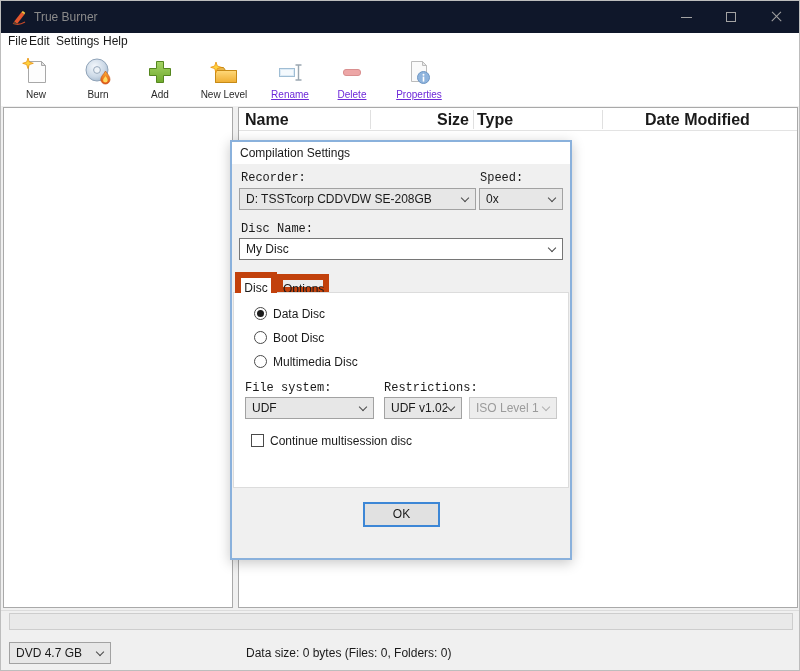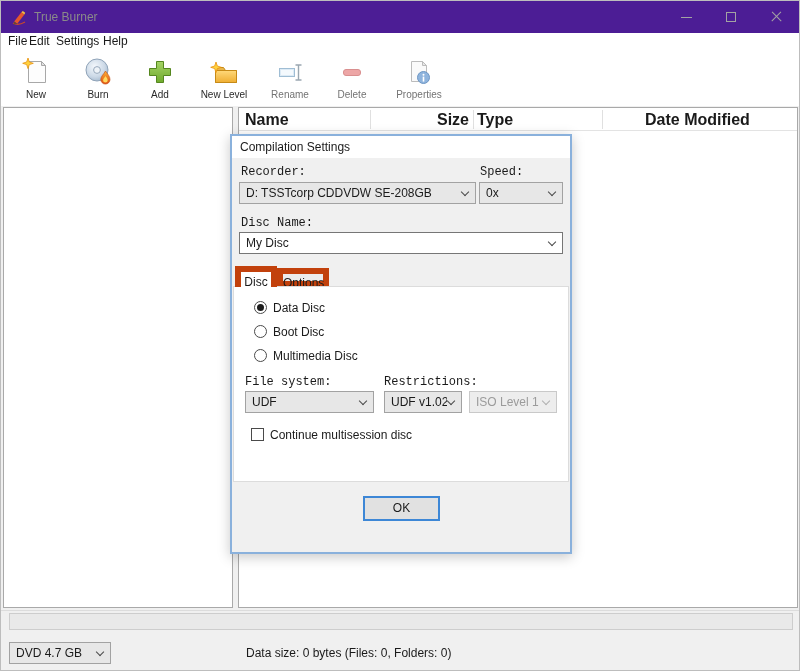--- a/index.html
+++ b/index.html
@@ -1,54 +1,54 @@
 <!DOCTYPE html>
 <html><head>
 <meta charset="utf-8">
 <style>
   * { margin:0; padding:0; box-sizing:border-box; }
   html,body { background:#d8d8d8; font-family:"Liberation Sans", sans-serif; }
   .window { position:relative; width:800px; height:671px; background:#ffffff;
             border:1px solid #bdbdbd; overflow:hidden; font-size:12px; color:#1a1a1a; }
 
   
-  .titlebar { position:absolute; left:0; top:0; width:100%; height:32px; background:#4c1d95; }
+  .titlebar { position:absolute; left:0; top:0; width:100%; height:32px; background:#0f172a; }
   .app-icon { position:absolute; left:10px; top:8px; width:16px; height:16px; }
   .title-text { position:absolute; left:33px; top:9px; font-size:12px; color:#8a8a8a; }
   .wc { position:absolute; top:1px; width:32px; height:30px; cursor:default; }
   .wc-min { left:670px; } .wc-max { left:715px; } .wc-close { left:760px; }
   .wc-min span { position:absolute; left:10px; top:15px; width:11px; height:1px; background:#a3a3a3; }
   .wc-max span { position:absolute; left:10px; top:10px; width:10px; height:10px; border:1px solid #a3a3a3; }
   .wc-close i { position:absolute; left:9px; top:14px; width:13px; height:1.4px; background:#a3a3a3; }
   .wc-close i.a { transform:rotate(45deg); } .wc-close i.b { transform:rotate(-45deg); }
 
   
   .menubar { position:absolute; left:0; top:32px; width:100%; height:18px; background:#fff;text-align:right; }
   .menu-item { position:absolute; top:1px; font-size:12px; color:#1a1a1a; }
 
   
   .toolbar { position:absolute; left:0; top:50px; width:100%; height:55px; background:#fff; }
   .tbtn { position:absolute; top:5px; height:50px; display:flex; flex-direction:column; align-items:center; }
   .tbtn svg { width:32px; height:32px; }
   .tlabel { margin-top:1px; font-size:10px; color:#2a2a2a; white-space:nowrap; }
-  .tbtn.disabled .tlabel { color:#737373; }
+  .tbtn.disabled .tlabel { color:#6d28d9;text-decoration:underline; }
 
   
   .main-bg { position:absolute; left:0; top:105px; width:100%; height:504px; background:#f0f0f0; }
   .tree-panel { position:absolute; left:2px; top:106px; width:230px; height:501px;
                 background:#fff; border:1px solid #a9a9a9; }
   .list-panel { position:absolute; left:237px; top:106px; width:560px; height:501px;
                 background:#fff; border:1px solid #a9a9a9; }
   .list-header { position:absolute; left:0; top:0; width:100%; height:23px; background:#fff;
                  border-bottom:1px solid #e3e3e3; }
   .hcol { position:absolute; top:0; height:23px; line-height:23px; font-size:16px; color:#1a1a1a;font-weight:bold; }
   .hsep { position:absolute; top:2px; height:19px; width:1px; background:#e0e0e0; }
 
   
-  .dialog { position:absolute; left:229px; top:133px; width:342px; height:420px;
+  .dialog { position:absolute; left:229px; top:139px; width:342px; height:420px;
             border:2px solid #8ab1dc; background:#f0f0f0; box-shadow:0 3px 12px rgba(0,0,0,0.22); }
   .dlg-title { position:absolute; left:0; top:0; width:100%; height:22px; background:#fff; }
   .dlg-title span { position:absolute; left:8px; top:4px; font-size:12px; color:#1a1a1a; }
   .dlabel { position:absolute; font-size:12px; color:#1a1a1a; white-space:nowrap;font-family:Liberation Mono, monospace; }
 
   .combo { position:absolute; height:22px; background:#e7e7e7; border:1px solid #a2a2a2;
            font-size:12px; color:#1a1a1a; }
   .combo .cval { position:absolute; left:6px; top:3px; right:16px; white-space:nowrap; overflow:hidden; }
   .chev { position:absolute; right:7px; top:6px; width:6px; height:6px;
           border-right:1.4px solid #4a4a4a; border-bottom:1.4px solid #4a4a4a; transform:rotate(45deg); }

